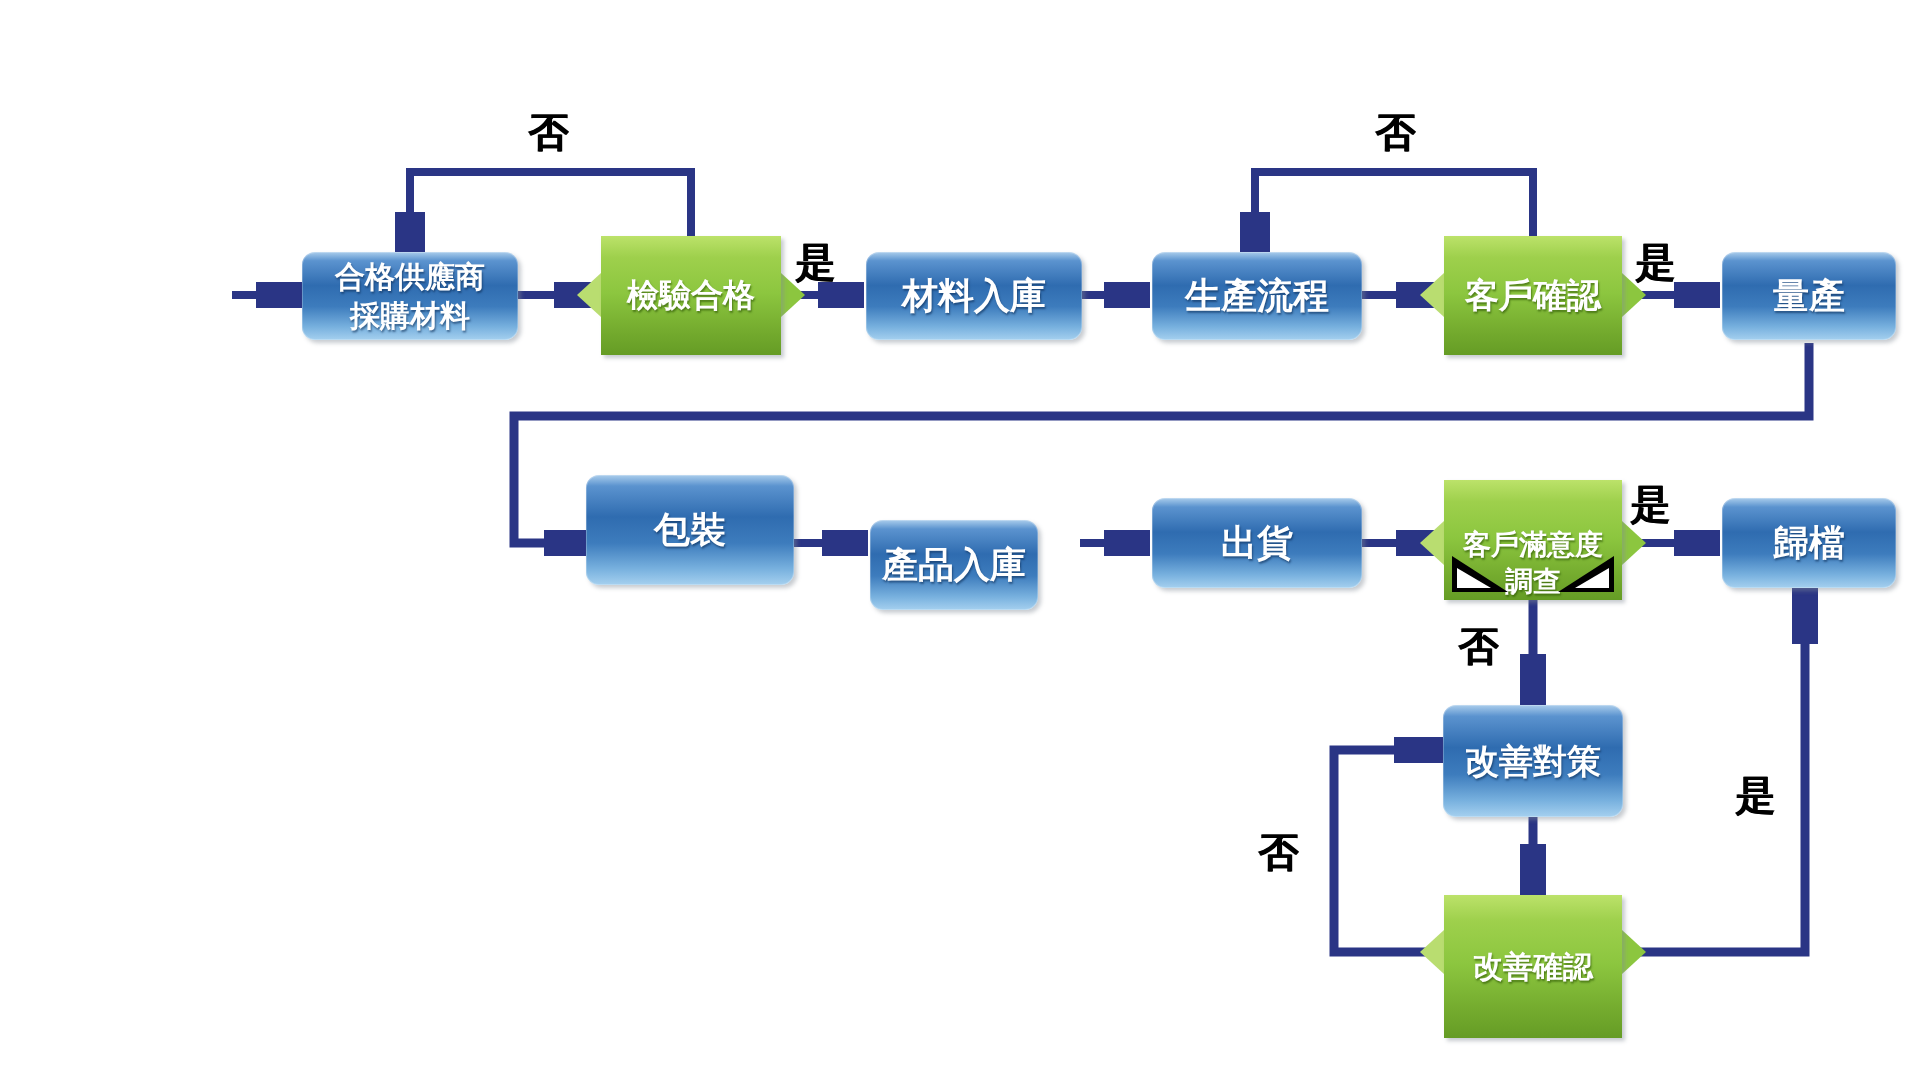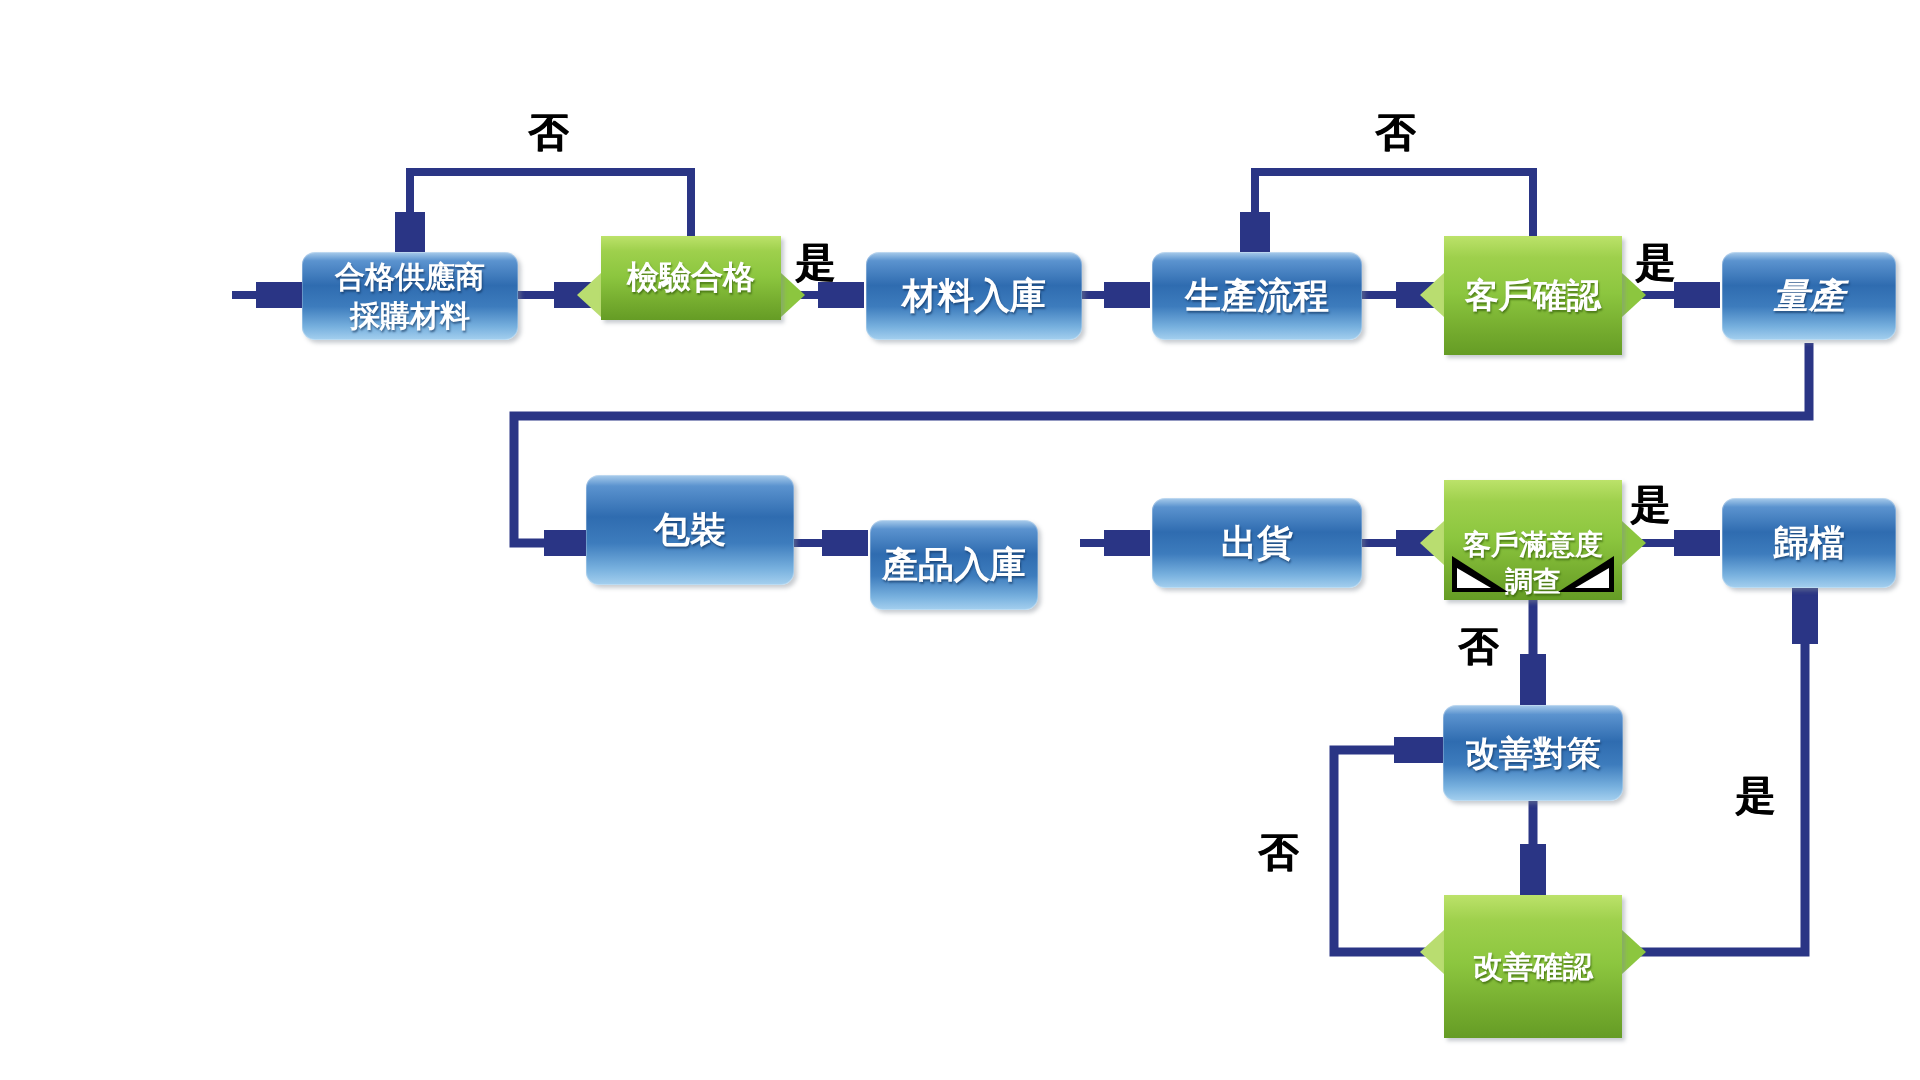--- a/index.html
+++ b/index.html
@@ -133,37 +133,37 @@
       <polygon points="1622,930 1622,974 1646,952" fill="#8cc63f"></polygon>
     </g>
   </svg>
 
 
   <div class="node bb" style="left:302px;top:252px;width:216px;height:88px;font-size:30px;">
     <span>合格供應商</span>
     <span>採購材料</span>
   </div>
 
-  <div class="node gb" style="left:601px;top:236px;width:180px;height:84px;font-size:32px;">
+  <div class="node gb" style="left:601px;top:236px;width:180px;height:119px;font-size:32px;">
     <span>檢驗合格</span>
   </div>
 
   <div class="node bb" style="left:866px;top:252px;width:216px;height:88px;font-size:36px;">
     <span>材料入庫</span>
   </div>
 
   <div class="node bb" style="left:1152px;top:252px;width:210px;height:88px;font-size:36px;">
     <span>生產流程</span>
   </div>
 
   <div class="node gb" style="left:1444px;top:236px;width:178px;height:119px;font-size:34px;">
     <span>客戶確認</span>
   </div>
 
-  <div class="node bb" style="left:1722px;top:252px;width:174px;height:88px;font-size:36px;font-style:italic;">
+  <div class="node bb" style="left:1722px;top:252px;width:174px;height:88px;font-size:36px;">
     <span>量產</span>
   </div>
 
   <div class="node bb" style="left:586px;top:475px;width:208px;height:110px;font-size:36px;">
     <span>包裝</span>
   </div>
 
   <div class="node bb" style="left:870px;top:520px;width:168px;height:90px;font-size:36px;">
     <span>產品入庫</span>
   </div>
@@ -178,21 +178,21 @@
     <div class="tri tri-bl" style="left:8px;top:76px;"></div>
     <div class="tri tri-wl" style="left:13px;top:88px;"></div>
     <div class="tri tri-br" style="right:8px;top:76px;"></div>
     <div class="tri tri-wr" style="right:13px;top:88px;"></div>
   </div>
 
   <div class="node bb" style="left:1722px;top:498px;width:174px;height:90px;font-size:36px;">
     <span>歸檔</span>
   </div>
 
-  <div class="node bb" style="left:1443px;top:705px;width:180px;height:96px;font-size:34px;">
+  <div class="node bb" style="left:1443px;top:705px;width:180px;height:112px;font-size:34px;">
     <span>改善對策</span>
   </div>
 
   <div class="node gb" style="left:1444px;top:895px;width:178px;height:143px;font-size:30px;">
     <span>改善確認</span>
   </div>
 
   <div class="lbl" style="left:528px;top:112px;">否</div>
   <div class="lbl" style="left:795px;top:242px;">是</div>
   <div class="lbl" style="left:1375px;top:112px;">否</div>

